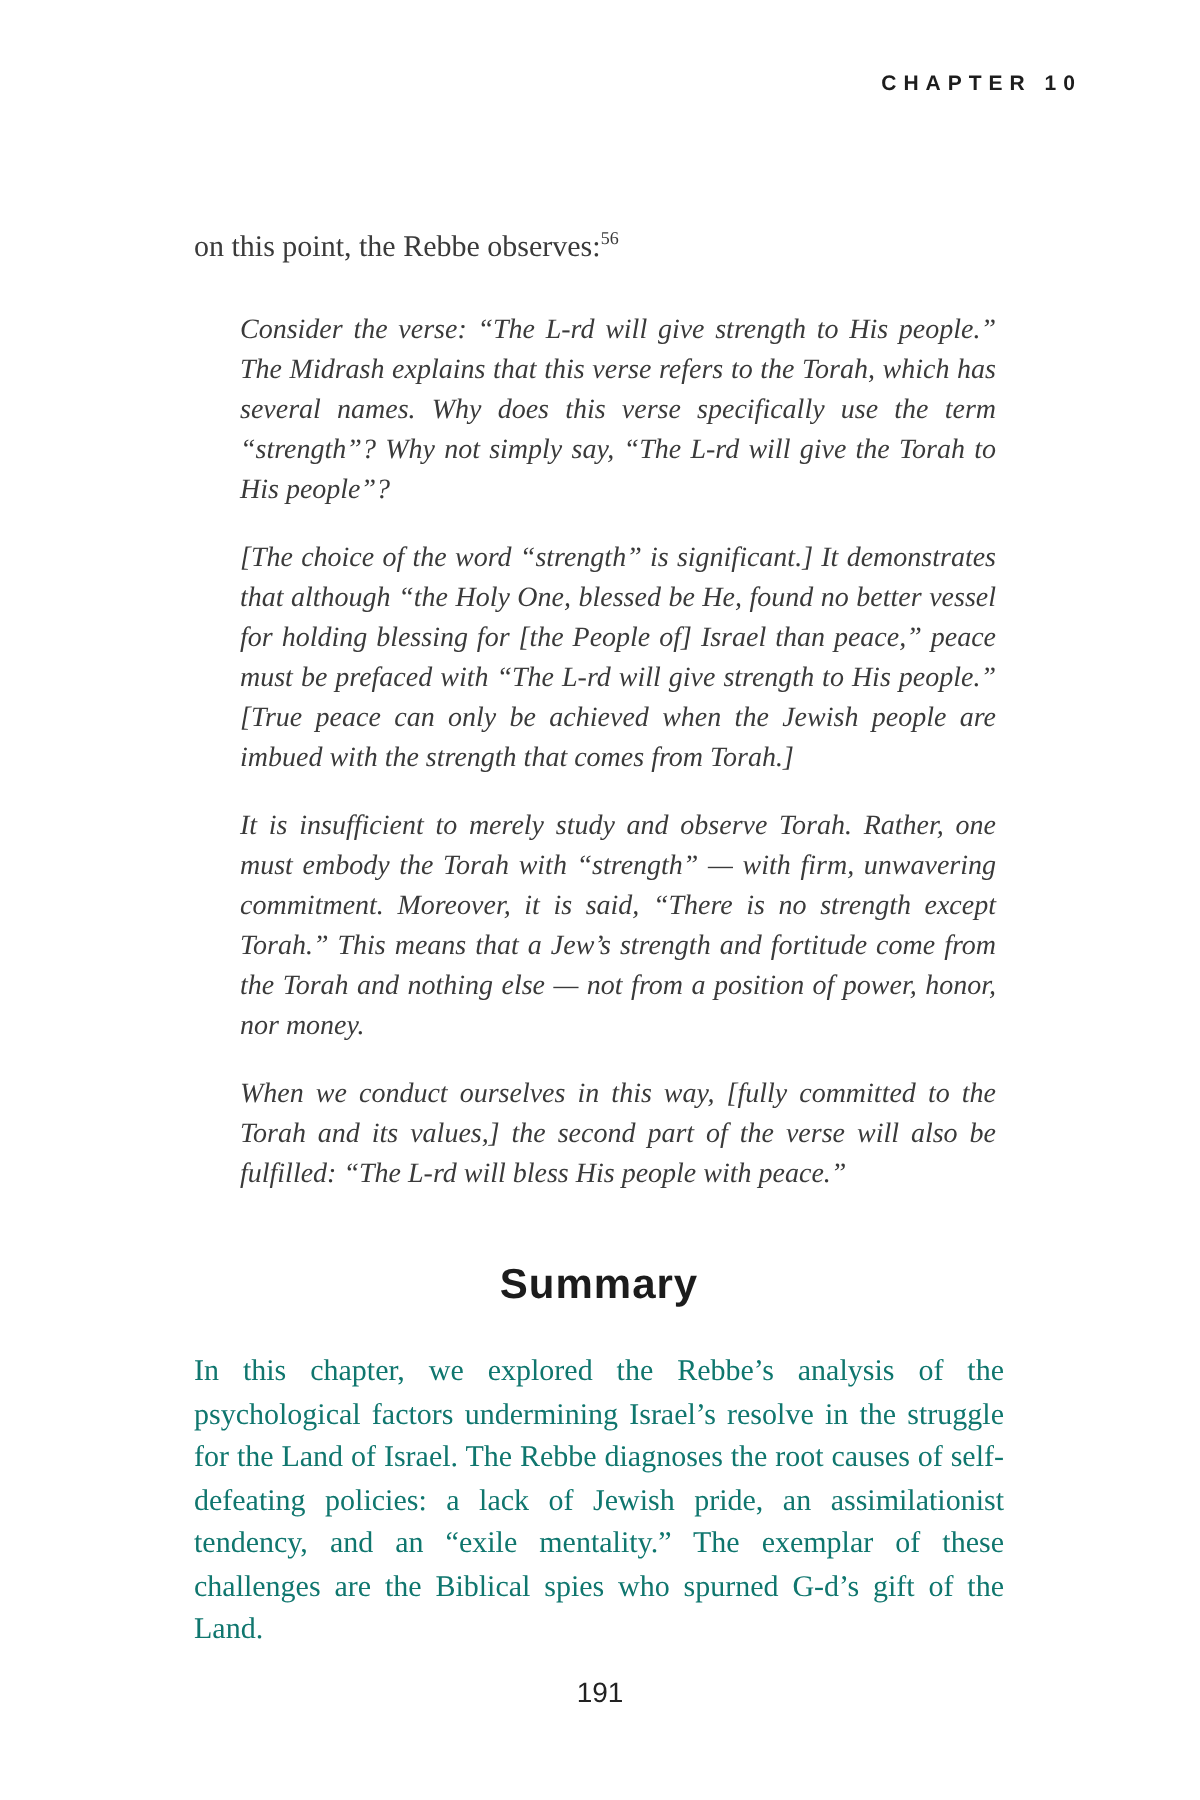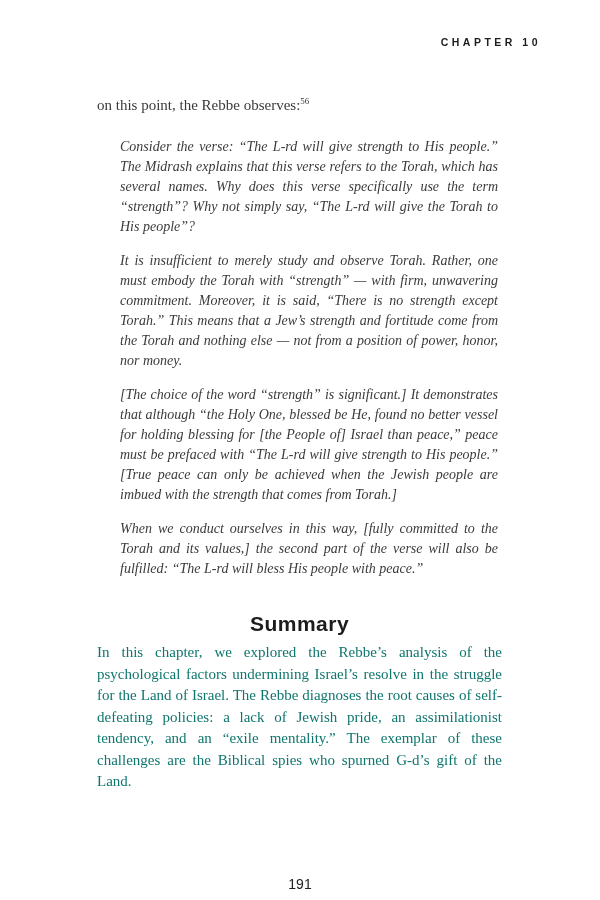--- a/index.html
+++ b/index.html
@@ -22,21 +22,21 @@
     font-family: "Liberation Sans", sans-serif;
     font-weight: 700;
     font-size: 10.5px;
     letter-spacing: 3.5px;
     color: #1d1d1d;
     white-space: nowrap;
   }
   .content {
     position: absolute;
     left: 97px;
-    top: 96px;
+    top: 115px;
     width: 405px;
     color: #3a3a3a;
   }
   .intro-line {
     margin: 0 0 22px 0;
     font-size: 15px;
     line-height: 19px;
     color: #3a3a3a;
   }
   .footnote-ref {
@@ -54,21 +54,21 @@
     font-size: 14px;
     line-height: 20px;
     text-align: justify;
     color: #3a3a3a;
   }
   .quote-block p:last-child {
     margin-bottom: 0;
     font-family: Liberation Serif, serif;
   }
   .summary-heading {
-    margin: 33px 0 6px 0;
+    margin: 33px 0 21px 0;
     text-align: center;
     font-family: "Liberation Sans", sans-serif;
     font-weight: 700;
     font-size: 21px;
     letter-spacing: 0.5px;
     color: #1c1c1c;
   }
   .body-para {
     margin: 0 0 12px 0;
     font-size: 15px;
@@ -76,42 +76,42 @@
     text-align: justify;
     color: #0f766e;
   }
   .body-para:last-child {
     margin-bottom: 0;
   }
   .page-number {
     position: absolute;
     left: 0;
     width: 600px;
-    top: 876px;
+    top: 838px;
     text-align: center;
     font-family: "Liberation Sans", sans-serif;
     font-size: 14px;
     color: #222222;
   }
 </style>
 </head>
 <body>
 
 <div class="page">
 
   <div class="running-header">CHAPTER 10</div>
 
   <div class="content">
 
     <p class="intro-line"><span>on this point, the Rebbe observes:</span><span class="footnote-ref">56</span></p>
 
     <div class="quote-block">
       <p>Consider the verse: “The L-rd will give strength to His people.” The Midrash explains that this verse refers to the Torah, which has several names. Why does this verse specifically use the term “strength”? Why not simply say, “The L-rd will give the Torah to His people”?</p>
+      <p>[The choice of the word “strength” is significant.] It demonstrates that although “the Holy One, blessed be He, found no better vessel for holding blessing for [the People of] Israel than peace,” peace must be prefaced with “The L-rd will give strength to His people.” [True peace can only be achieved when the Jewish people are imbued with the strength that comes from Torah.]</p>
       <p>It is insufficient to merely study and observe Torah. Rather, one must embody the Torah with “strength” — with firm, unwavering commitment. Moreover, it is said, “There is no strength except Torah.” This means that a Jew’s strength and fortitude come from the Torah and nothing else — not from a position of power, honor, nor money.</p>
-      <p>[The choice of the word “strength” is significant.] It demonstrates that although “the Holy One, blessed be He, found no better vessel for holding blessing for [the People of] Israel than peace,” peace must be prefaced with “The L-rd will give strength to His people.” [True peace can only be achieved when the Jewish people are imbued with the strength that comes from Torah.]</p>
       <p>When we conduct ourselves in this way, [fully committed to the Torah and its values,] the second part of the verse will also be fulfilled: “The L-rd will bless His people with peace.”</p>
     </div>
 
     <h2 class="summary-heading">Summary</h2>
 
     <p class="body-para">In this chapter, we explored the Rebbe’s analysis of the psychological factors undermining Israel’s resolve in the struggle for the Land of Israel. The Rebbe diagnoses the root causes of self-defeating policies: a lack of Jewish pride, an assimilationist tendency, and an “exile mentality.” The exemplar of these challenges are the Biblical spies who spurned G-d’s gift of the Land.</p>
 
   </div>
 
   <div class="page-number">191</div>

